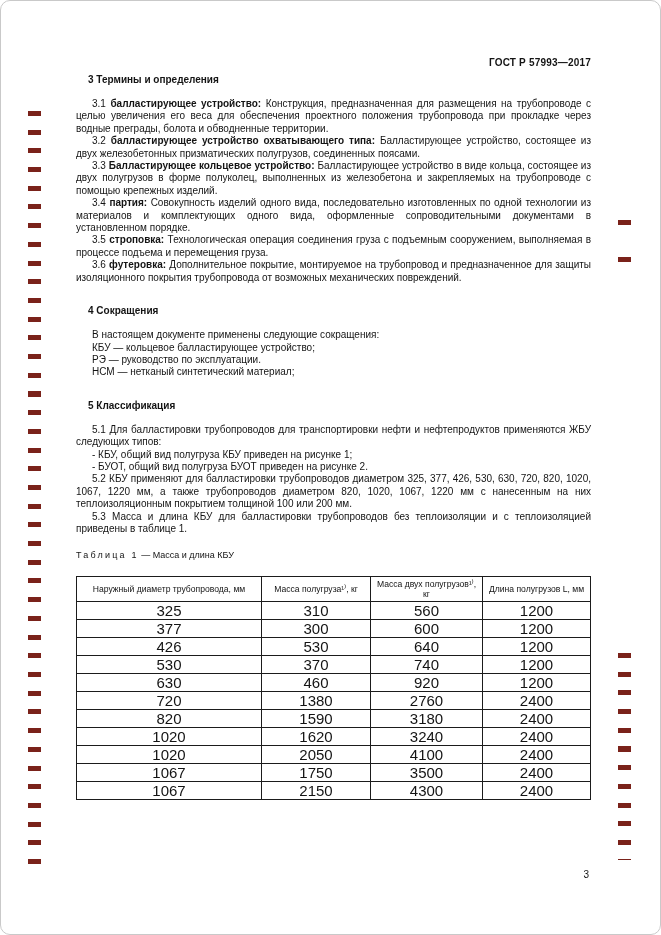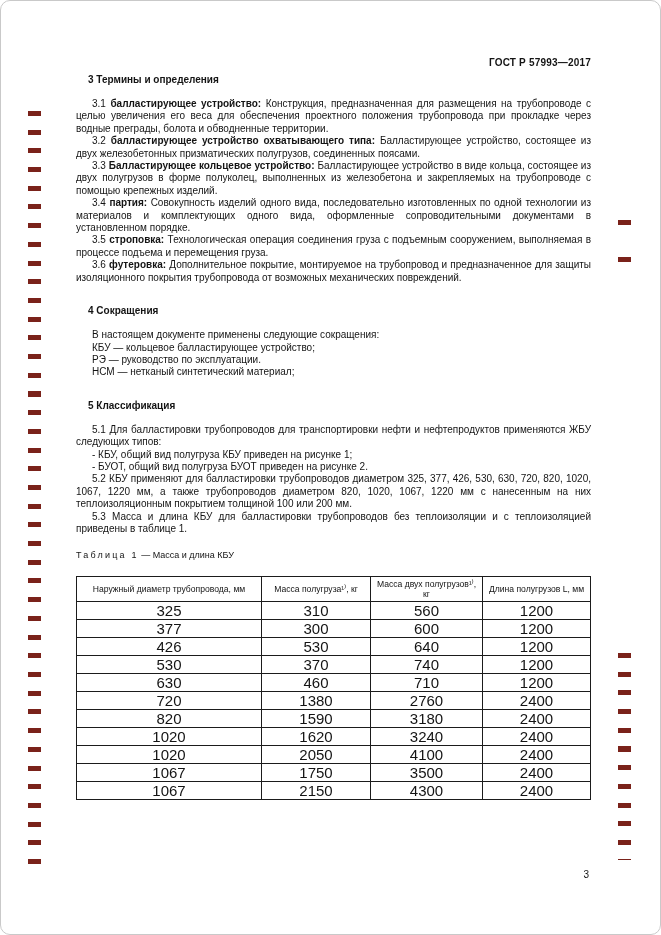--- a/index.html
+++ b/index.html
@@ -155,21 +155,21 @@
           </tr>
           <tr>
             <td>530</td>
             <td>370</td>
             <td>740</td>
             <td>1200</td>
           </tr>
           <tr>
             <td>630</td>
             <td>460</td>
-            <td>710</td>
+            <td>920</td>
             <td>1200</td>
           </tr>
           <tr>
             <td>720</td>
             <td>1380</td>
             <td>2760</td>
             <td>2400</td>
           </tr>
           <tr>
             <td>820</td>

